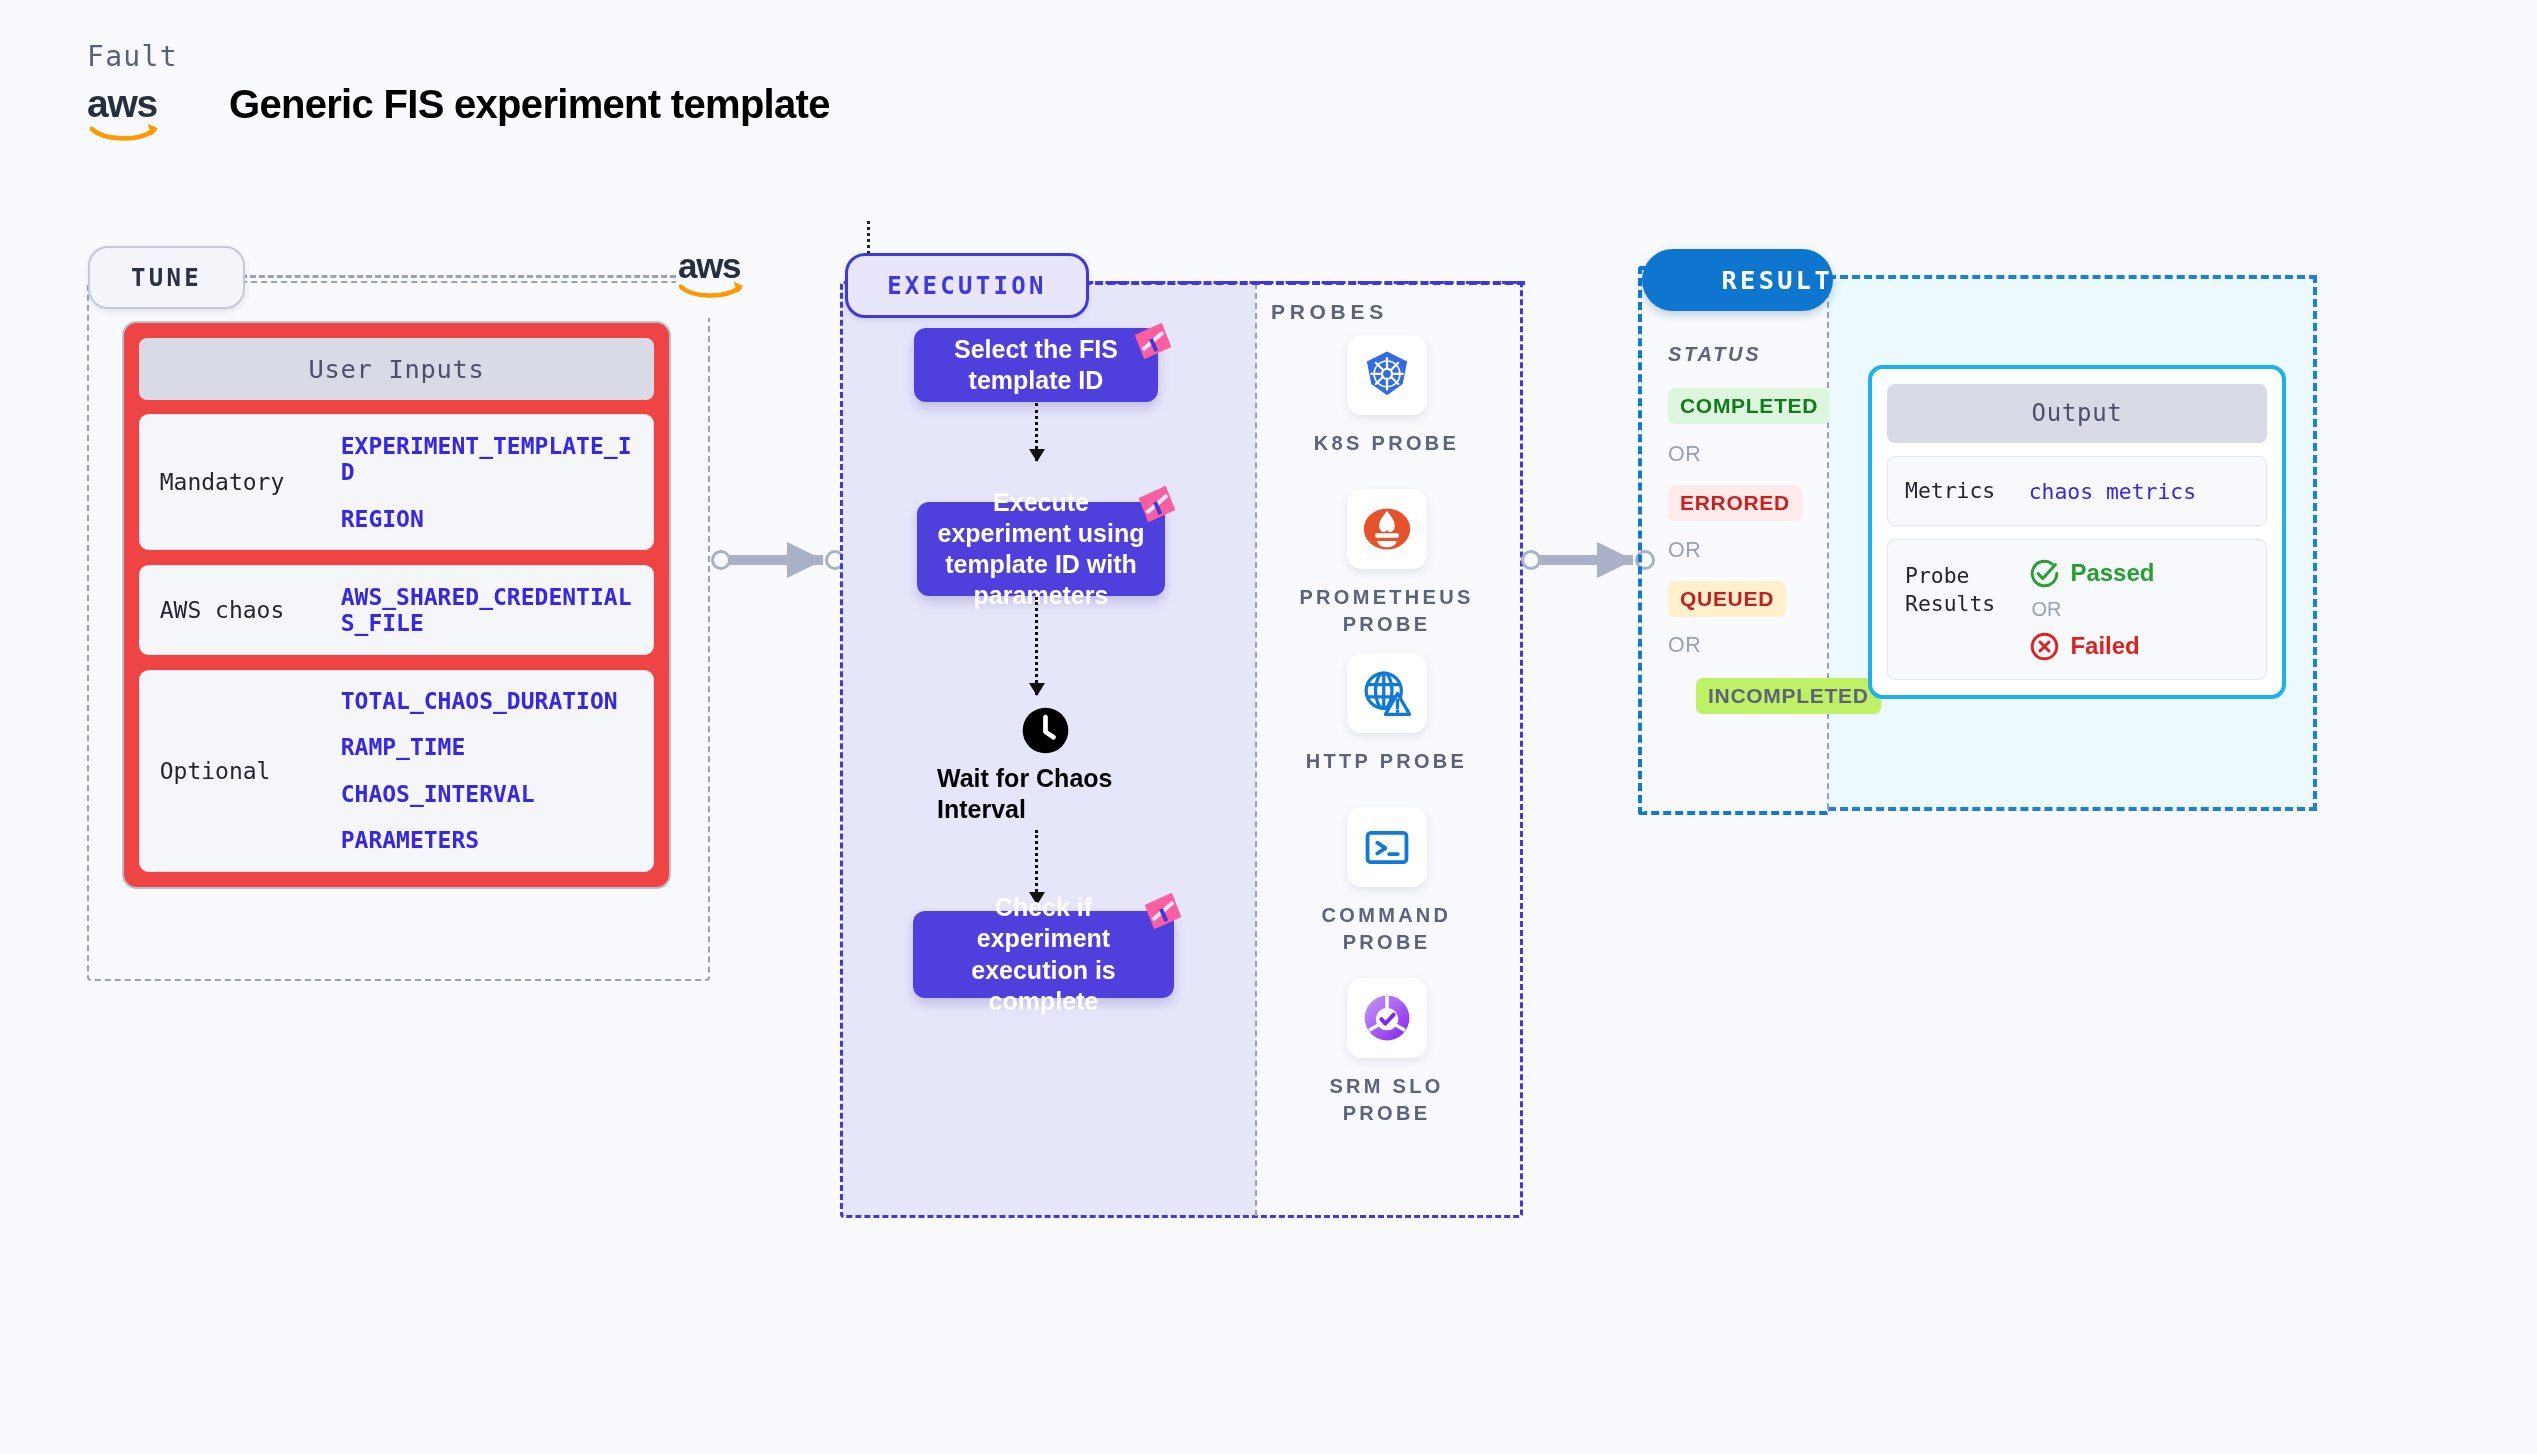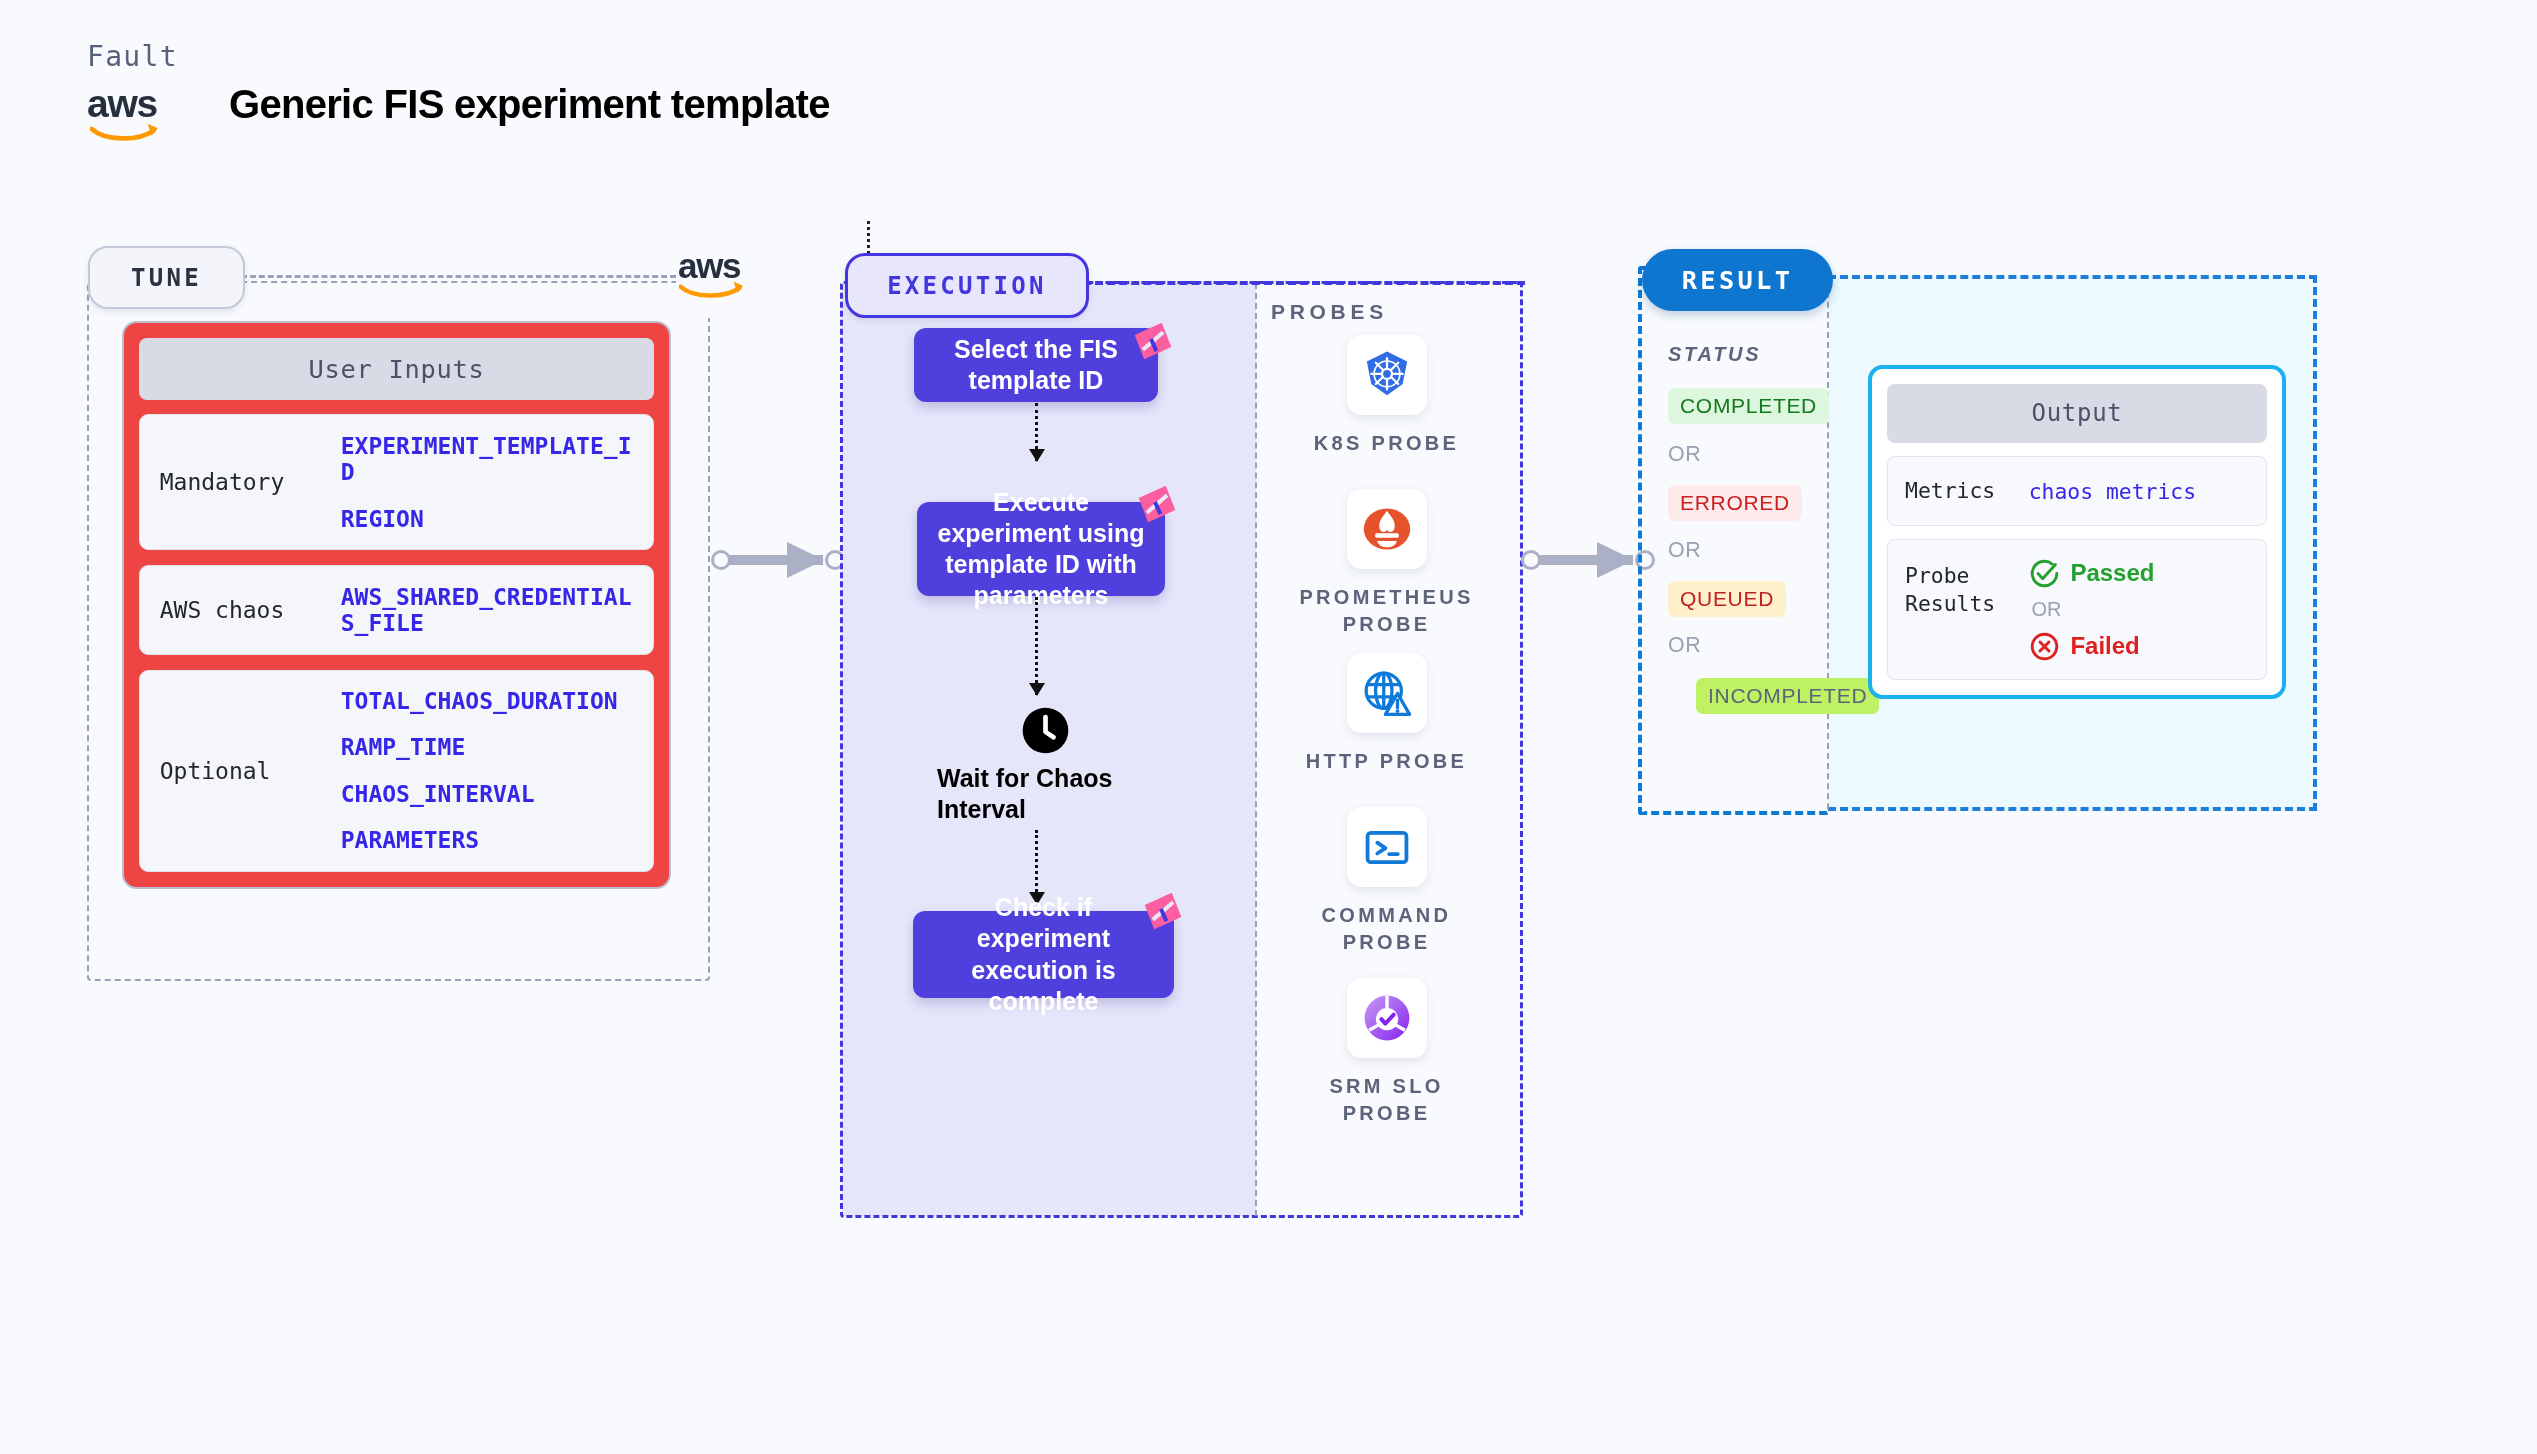--- a/index.html
+++ b/index.html
@@ -160,28 +160,29 @@
     border-right:2px dashed #9aa1b4;
   }
   #result-outer{
     left:1828px;top:275px;width:489px;height:536px;
     background:#ecfaff;border:4px dashed #1f7ddb;border-left:none;box-sizing:border-box;
   }
   #result-tab{
     left:1642px;top:249px;width:191px;height:62px;
     background:#0e76cf;border-radius:31px;color:#fff;font-size:25.4px;
     box-shadow:0 4px 9.4px rgba(20,70,130,.25);
+    justify-content:flex-end;
   }
   #status-title{
     position:absolute;left:1668px;top:343px;
     font-size:20px;font-weight:700;letter-spacing:2.7px;color:#5c637a;font-style:italic;
   }
   .badge{
     position:absolute;border-radius:6.7px;padding:6px 12px;
-    font-size:21px;font-weight:400;letter-spacing:0.7px;
+    font-size:21px;font-weight:700;letter-spacing:0.7px;
   }
   .orword{position:absolute;font-size:21.4px;color:#9aa1b4;letter-spacing:0.7px;}
 
   #output-card{
     position:absolute;left:1868px;top:365px;width:418px;
     border:4px solid #1bb0ee;border-radius:14.7px;background:#fff;
     padding:14.7px;box-sizing:border-box;
   }
   #output-header{
     background:#d8dae6;border-radius:8px;height:59px;

